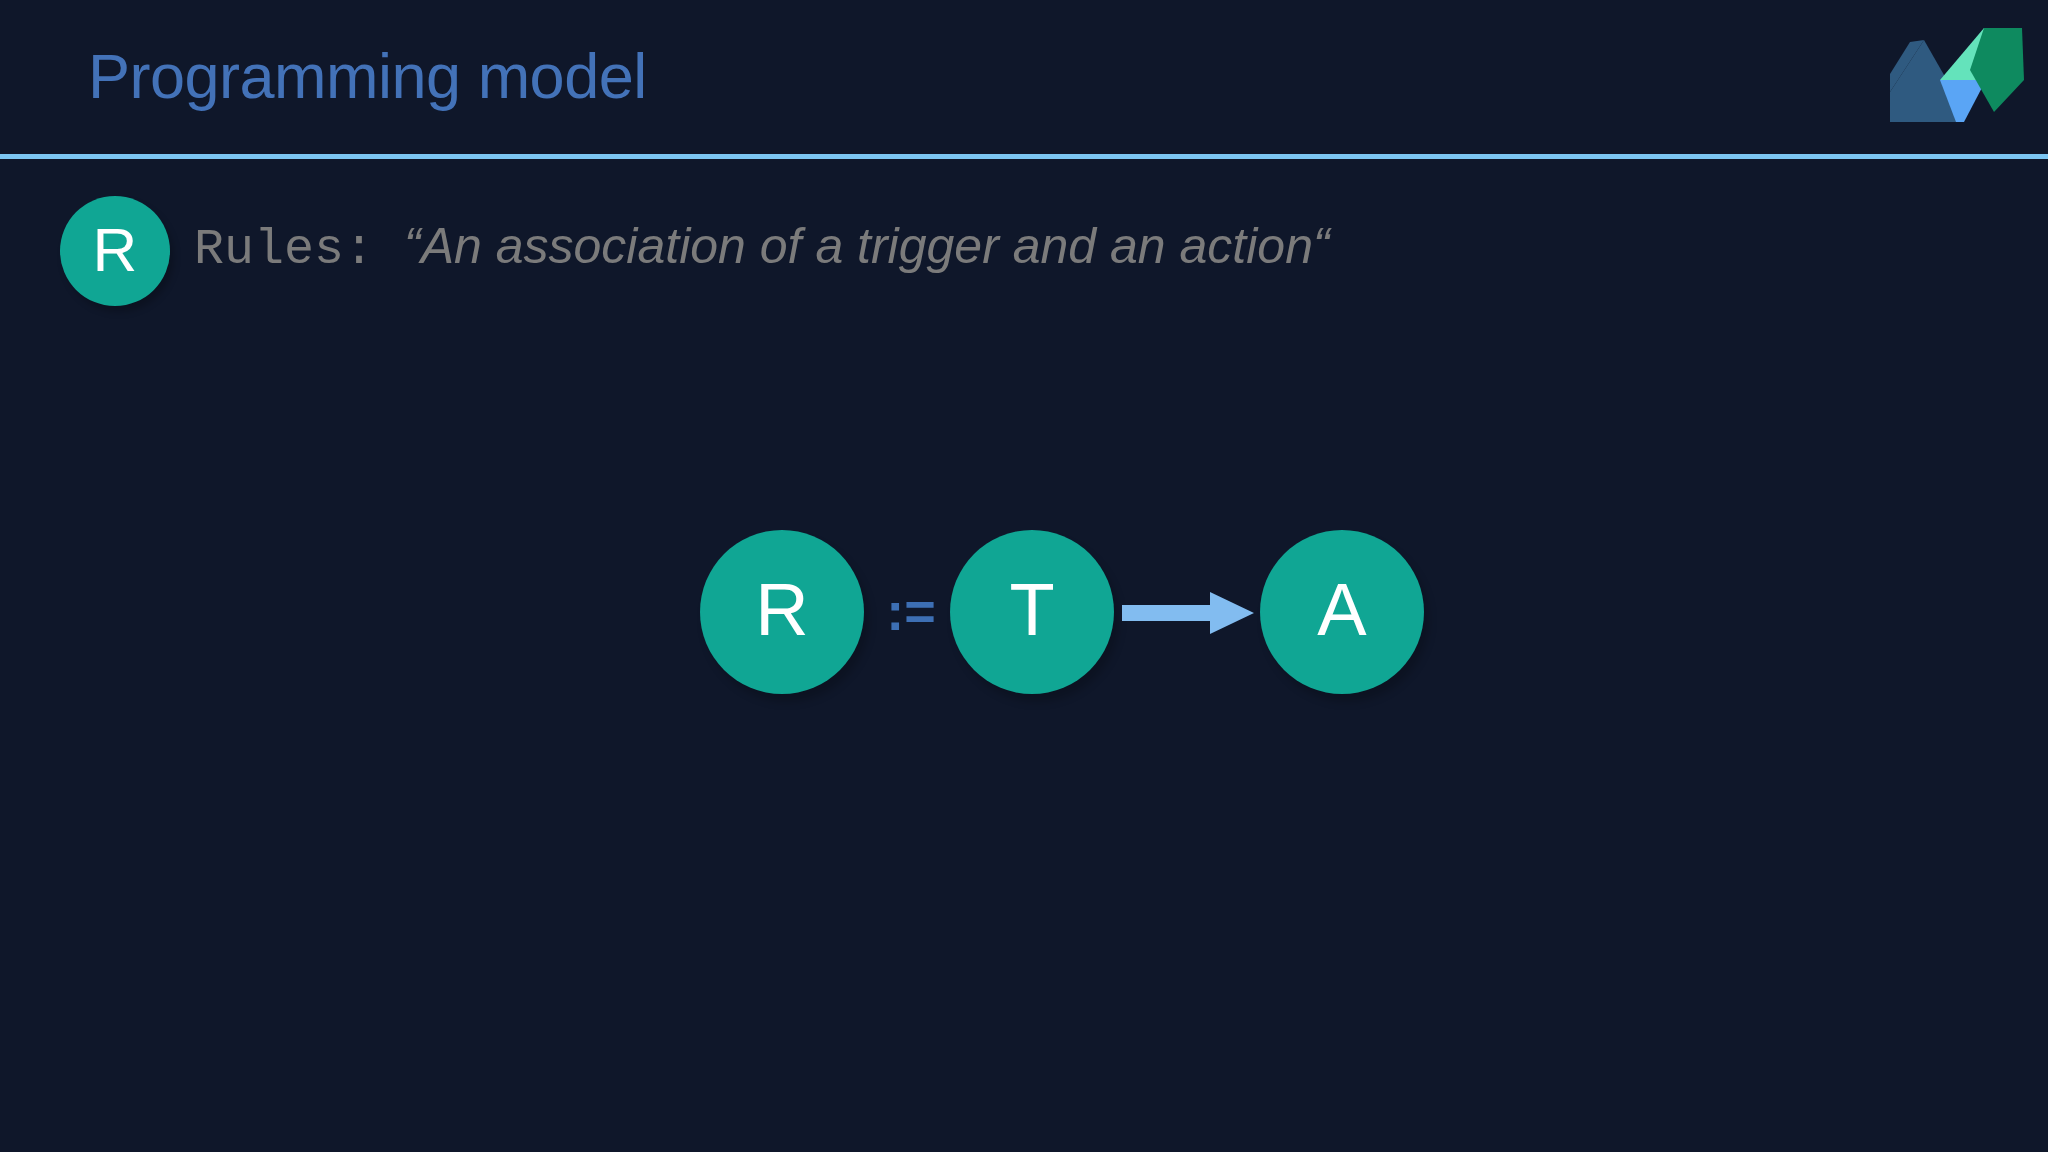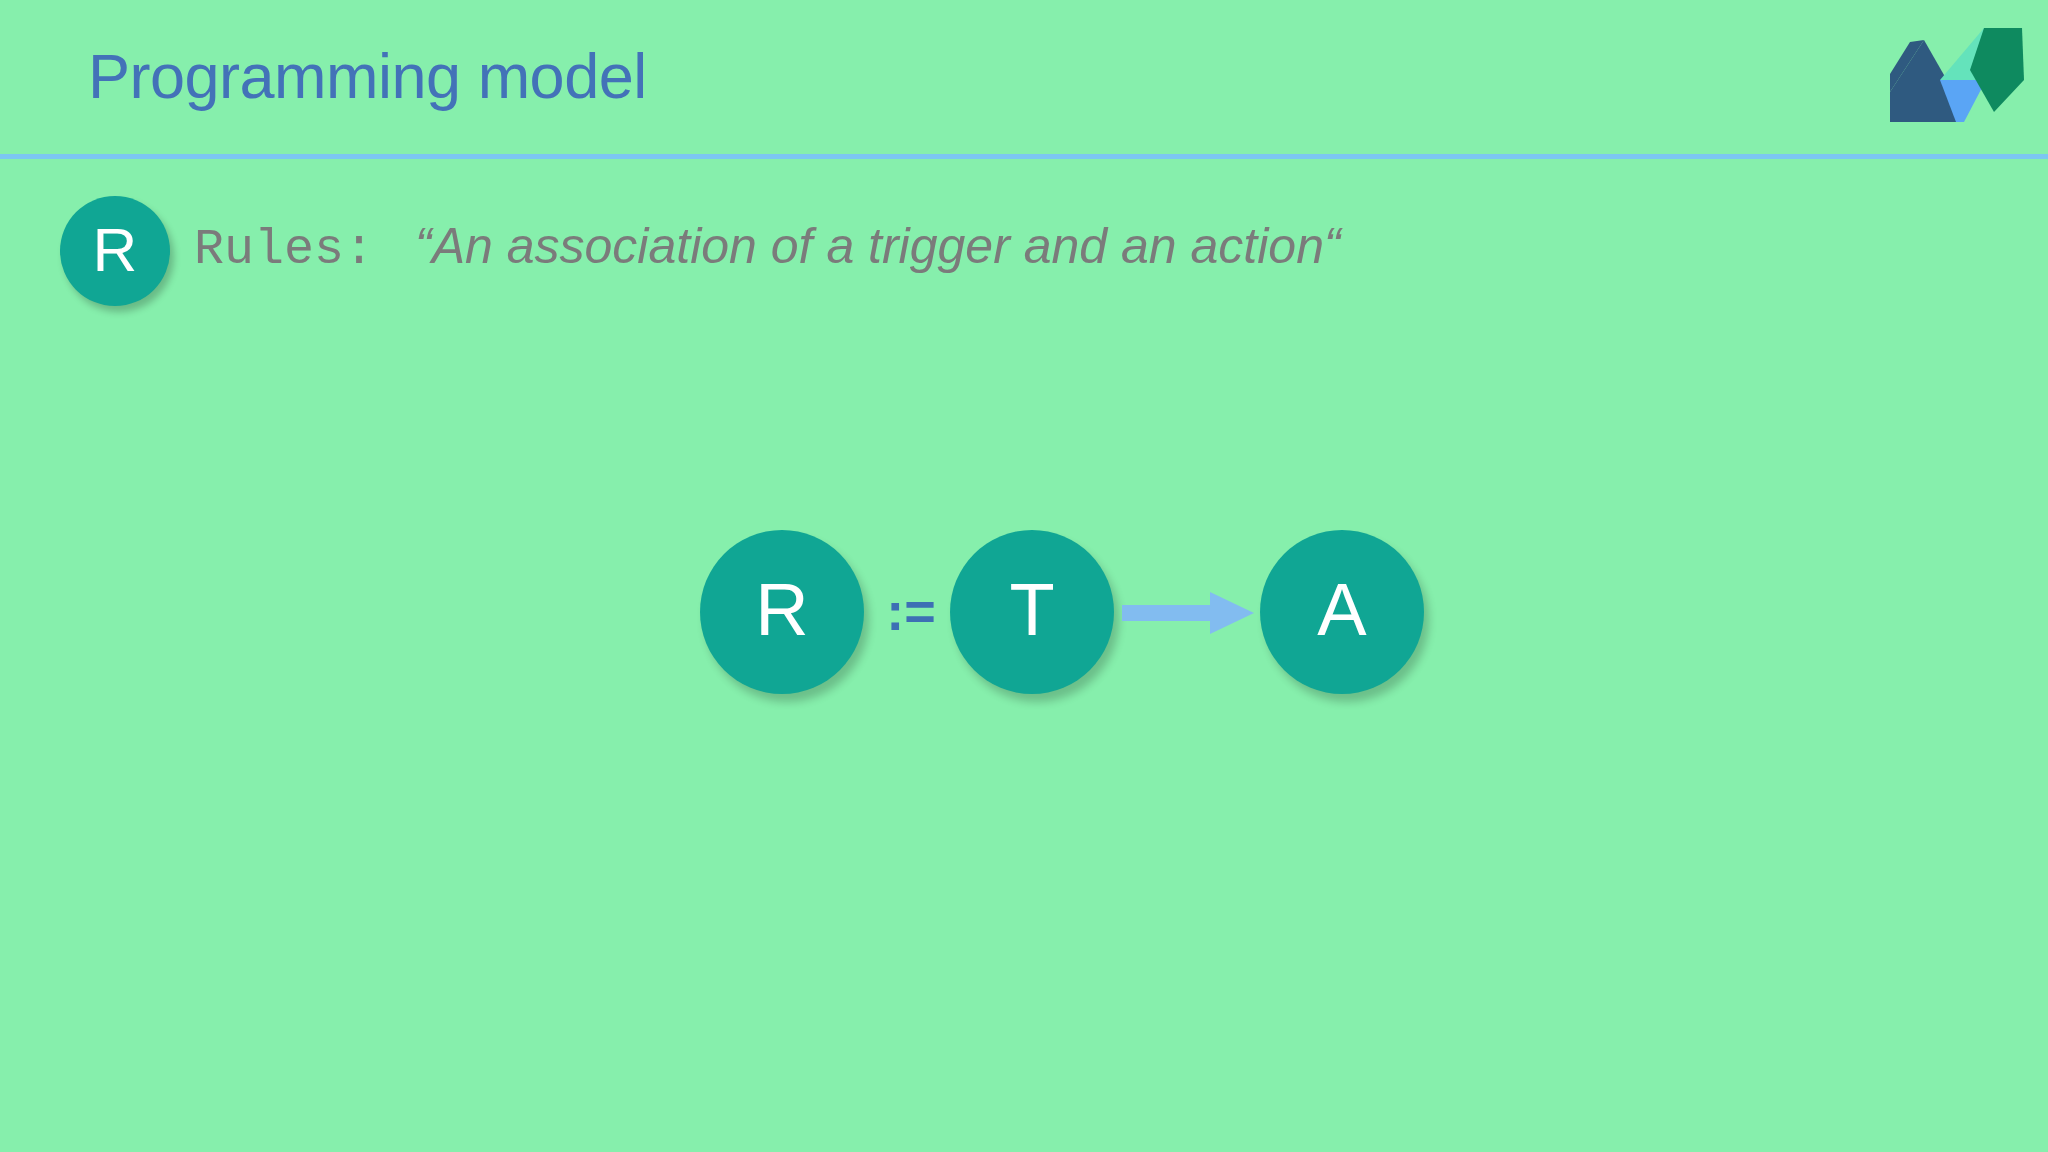--- a/index.html
+++ b/index.html
@@ -12,21 +12,21 @@
     background: #ffffff;
     font-family: "Liberation Sans", sans-serif;
     overflow: hidden;
     position: relative;
   }
 
   
   .slide {
     position: absolute;
     inset: 0;
-    background: #86efac;
+    background: #0f172a;
   }
 
   
   .slide-title {
     position: absolute;
     left: 88px;
     top: 42px;
     font-size: 63px;
     font-weight: 400;
     line-height: 1.1;
@@ -87,21 +87,21 @@
   .bullet-text {
     position: absolute;
     left: 134px;
     top: 26px;
     font-size: 50px;
     line-height: 1.15;
     color: #7b7b7b;
     white-space: nowrap;
   }
   .bullet-text .lead { font-style: normal; font-family: Liberation Mono, monospace; }
-  .bullet-text .quoted { font-style: italic; margin-left: 11px; }
+  .bullet-text .quoted { font-style: italic; }
 
   
   .diagram {
     position: absolute;
     left: 0;
     top: 0;
     width: 2048px;
     height: 1152px;
     pointer-events: none;
   }

